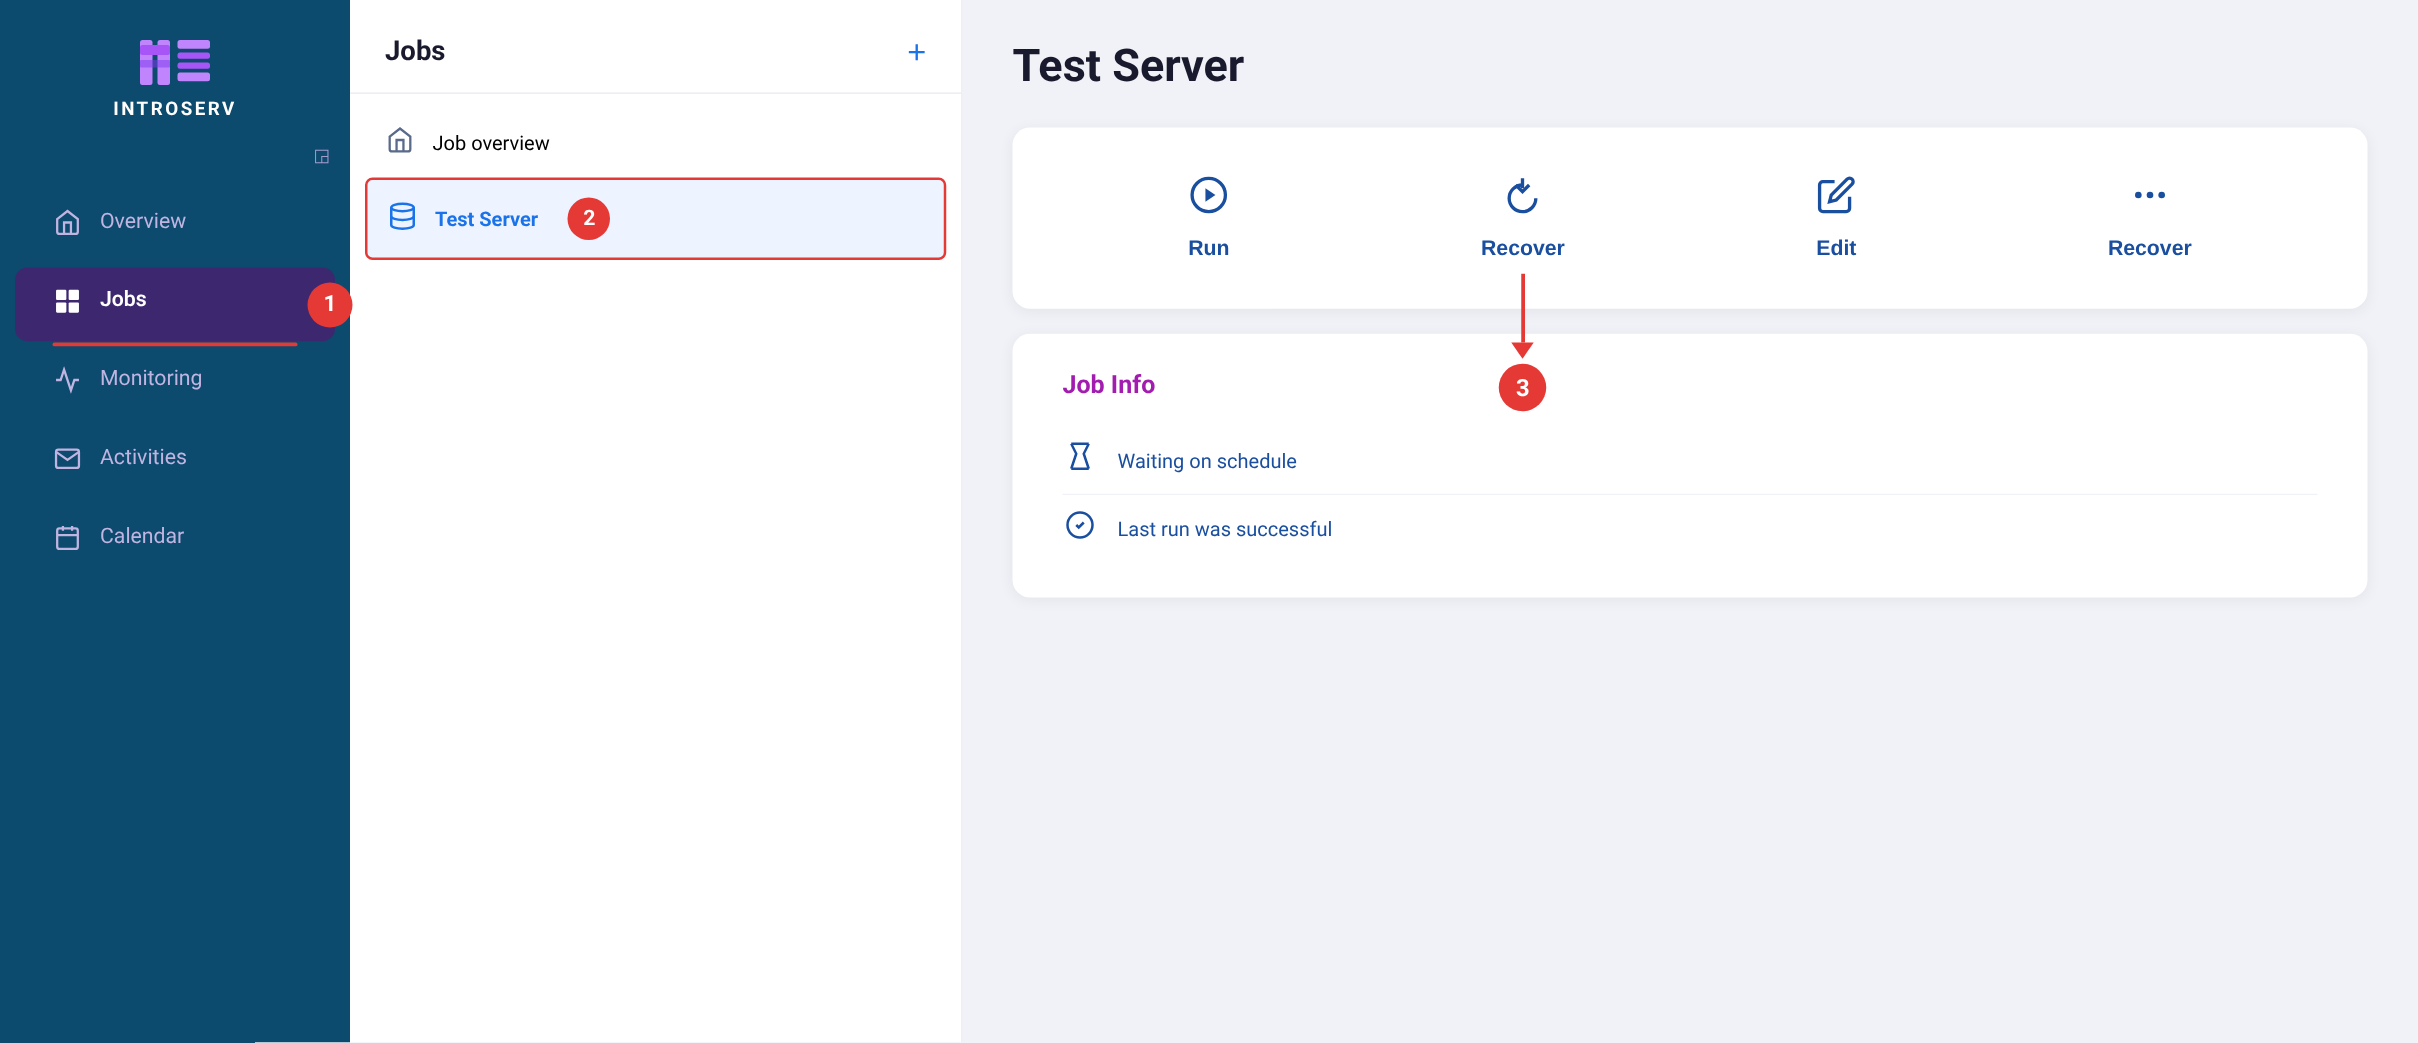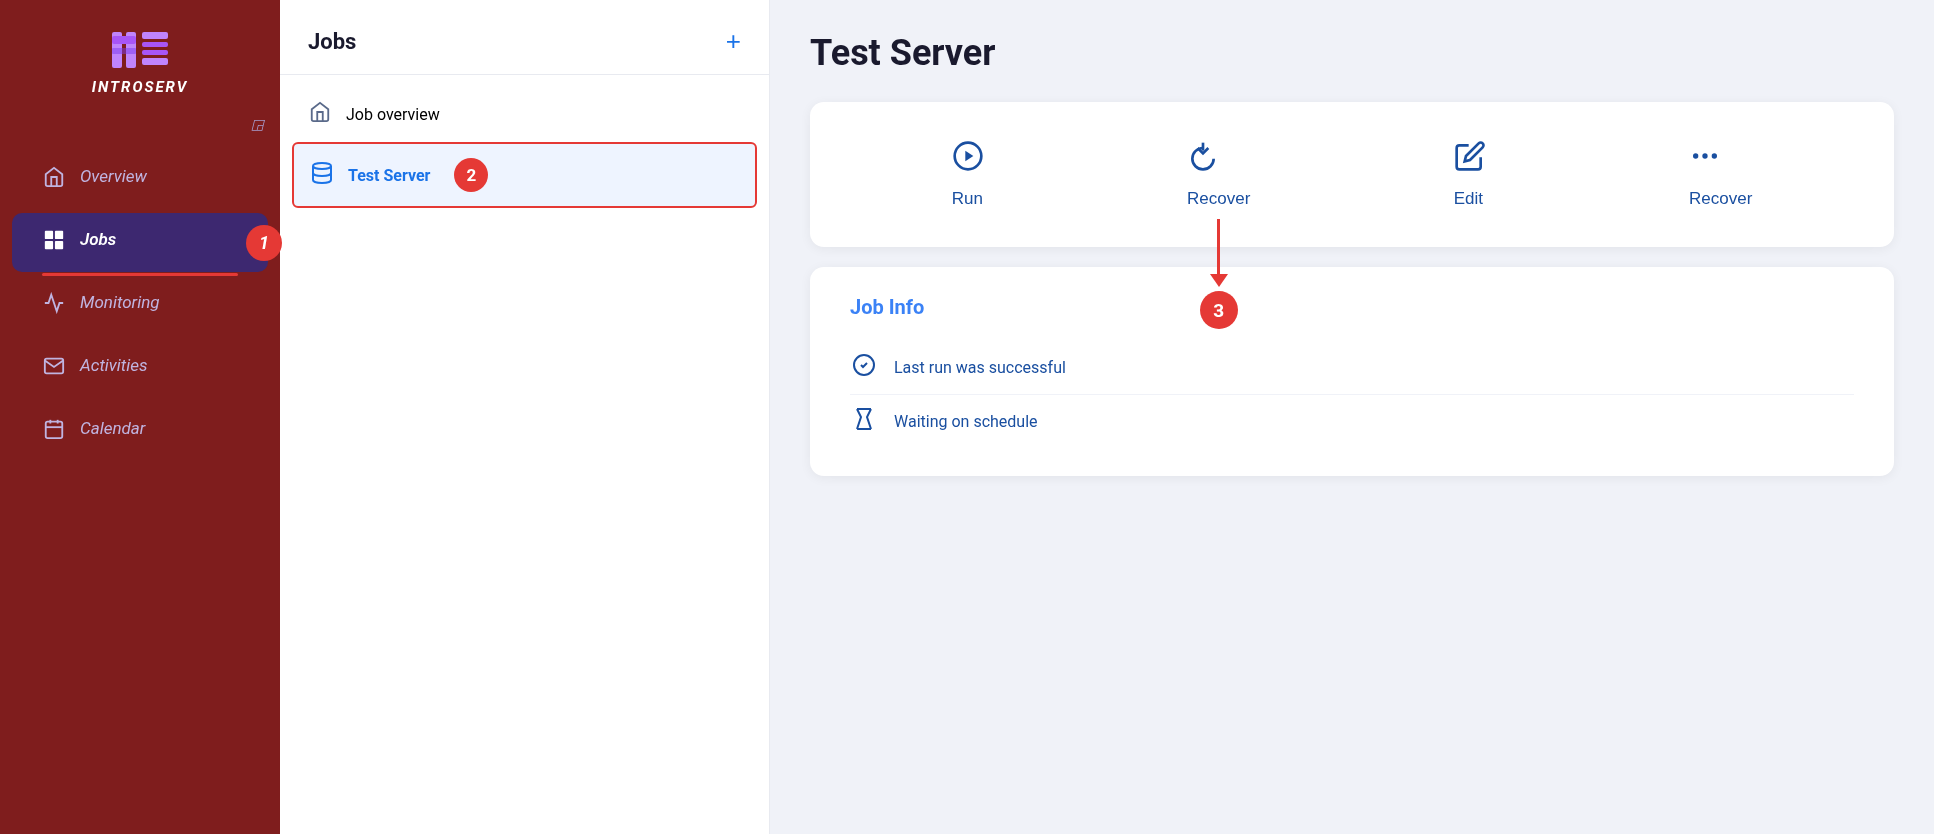--- a/index.html
+++ b/index.html
@@ -9,27 +9,26 @@
       height: 834px;
       width: 1934px;
       overflow: hidden;
       background: #f0f2f8;
     }
 
     
     .sidebar {
       width: 280px;
       min-width: 280px;
-      background: #7f1d1d;
+      background: #0c4a6e;
       display: flex;
       flex-direction: column;
       align-items: center;
       padding: 0;
       height: 100%;
-      font-style: italic;
     }
     .sidebar-logo {
       display: flex;
       flex-direction: column;
       align-items: center;
       padding: 28px 0 20px 0;
       width: 100%;
     }
     .logo-icon {
       width: 60px;
@@ -186,46 +185,46 @@
       border-radius: 14px;
       padding: 28px 40px;
       display: flex;
       align-items: center;
       justify-content: space-around;
       box-shadow: 0 2px 12px rgba(0,0,0,0.06);
     }
     .action-btn {
       display: flex;
       flex-direction: column;
-      align-items: flex-start;
+      align-items: center;
       gap: 10px;
       cursor: pointer;
       background: none;
       border: none;
       color: #1a4fa0;
       font-size: 17px;
-      font-weight: 400;
+      font-weight: 700;
       padding: 10px 24px;
     }
     .action-btn-icon {
       font-size: 28px;
       color: #1a4fa0;
     }
 
     
     .info-card {
       background: white;
       border-radius: 14px;
       padding: 28px 40px;
       box-shadow: 0 2px 12px rgba(0,0,0,0.06);
     }
     .info-card-title {
       font-size: 20px;
       font-weight: 700;
-      color: #3b82f6;
+      color: #a21caf;
       margin-bottom: 22px;
     }
     .info-row {
       display: flex;
       align-items: center;
       gap: 16px;
       padding: 12px 0;
       font-size: 16px;
       color: #1a4fa0;
       border-bottom: 1px solid #f0f2f8;
@@ -427,30 +426,30 @@
       <span>Recover</span>
     </button>
   </div>
 
   <div class="info-card">
     <div class="info-card-title">Job Info</div>
 
     <div class="info-row">
       <span class="info-row-icon">
         <svg width="24" height="24" viewBox="0 0 24 24" fill="none" stroke="#1a4fa0" stroke-width="2">
-          <circle cx="12" cy="12" r="10"></circle>
-          <polyline points="9,12 11,14 15,10"></polyline>
-        </svg>
-      </span>
-      <span>Last run was successful</span>
+          <path d="M5 2h14M5 22h14M5 2l4 8-4 12M19 2l-4 8 4 12"></path>
+        </svg>
+      </span>
+      <span>Waiting on schedule</span>
     </div>
 
     <div class="info-row">
       <span class="info-row-icon">
         <svg width="24" height="24" viewBox="0 0 24 24" fill="none" stroke="#1a4fa0" stroke-width="2">
-          <path d="M5 2h14M5 22h14M5 2l4 8-4 12M19 2l-4 8 4 12"></path>
-        </svg>
-      </span>
-      <span>Waiting on schedule</span>
+          <circle cx="12" cy="12" r="10"></circle>
+          <polyline points="9,12 11,14 15,10"></polyline>
+        </svg>
+      </span>
+      <span>Last run was successful</span>
     </div>
 
   </div>
 </main>
 
 </body></html>

